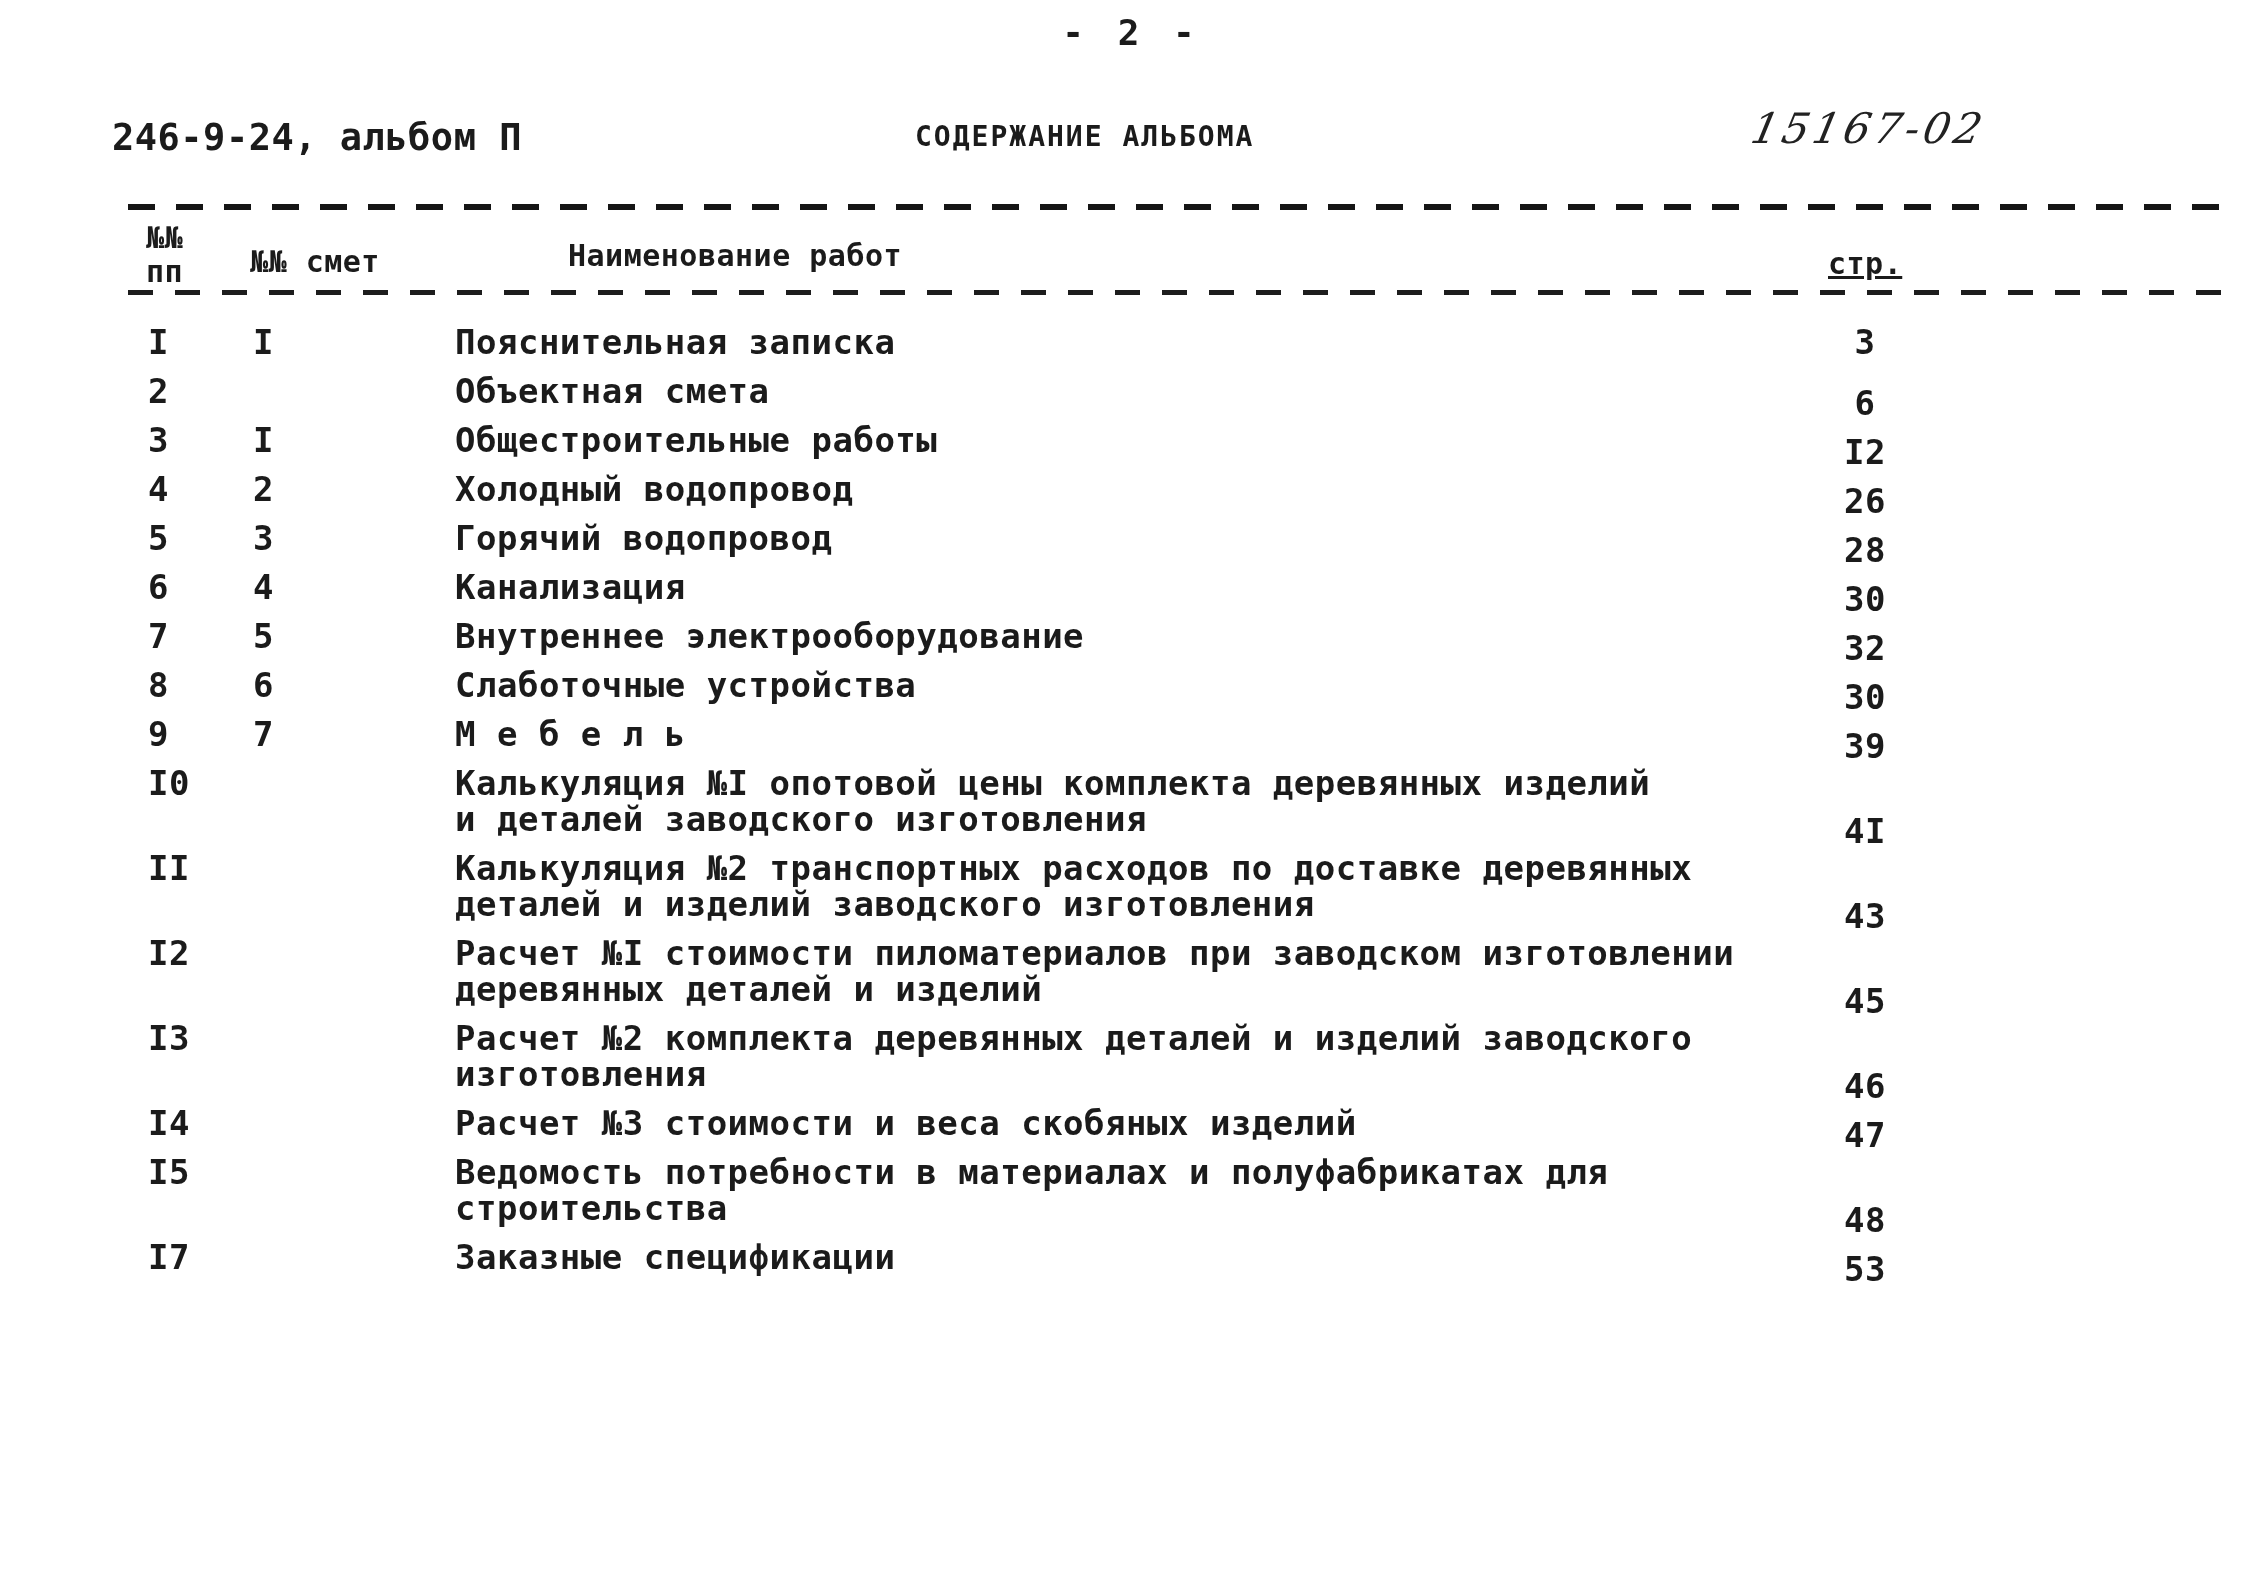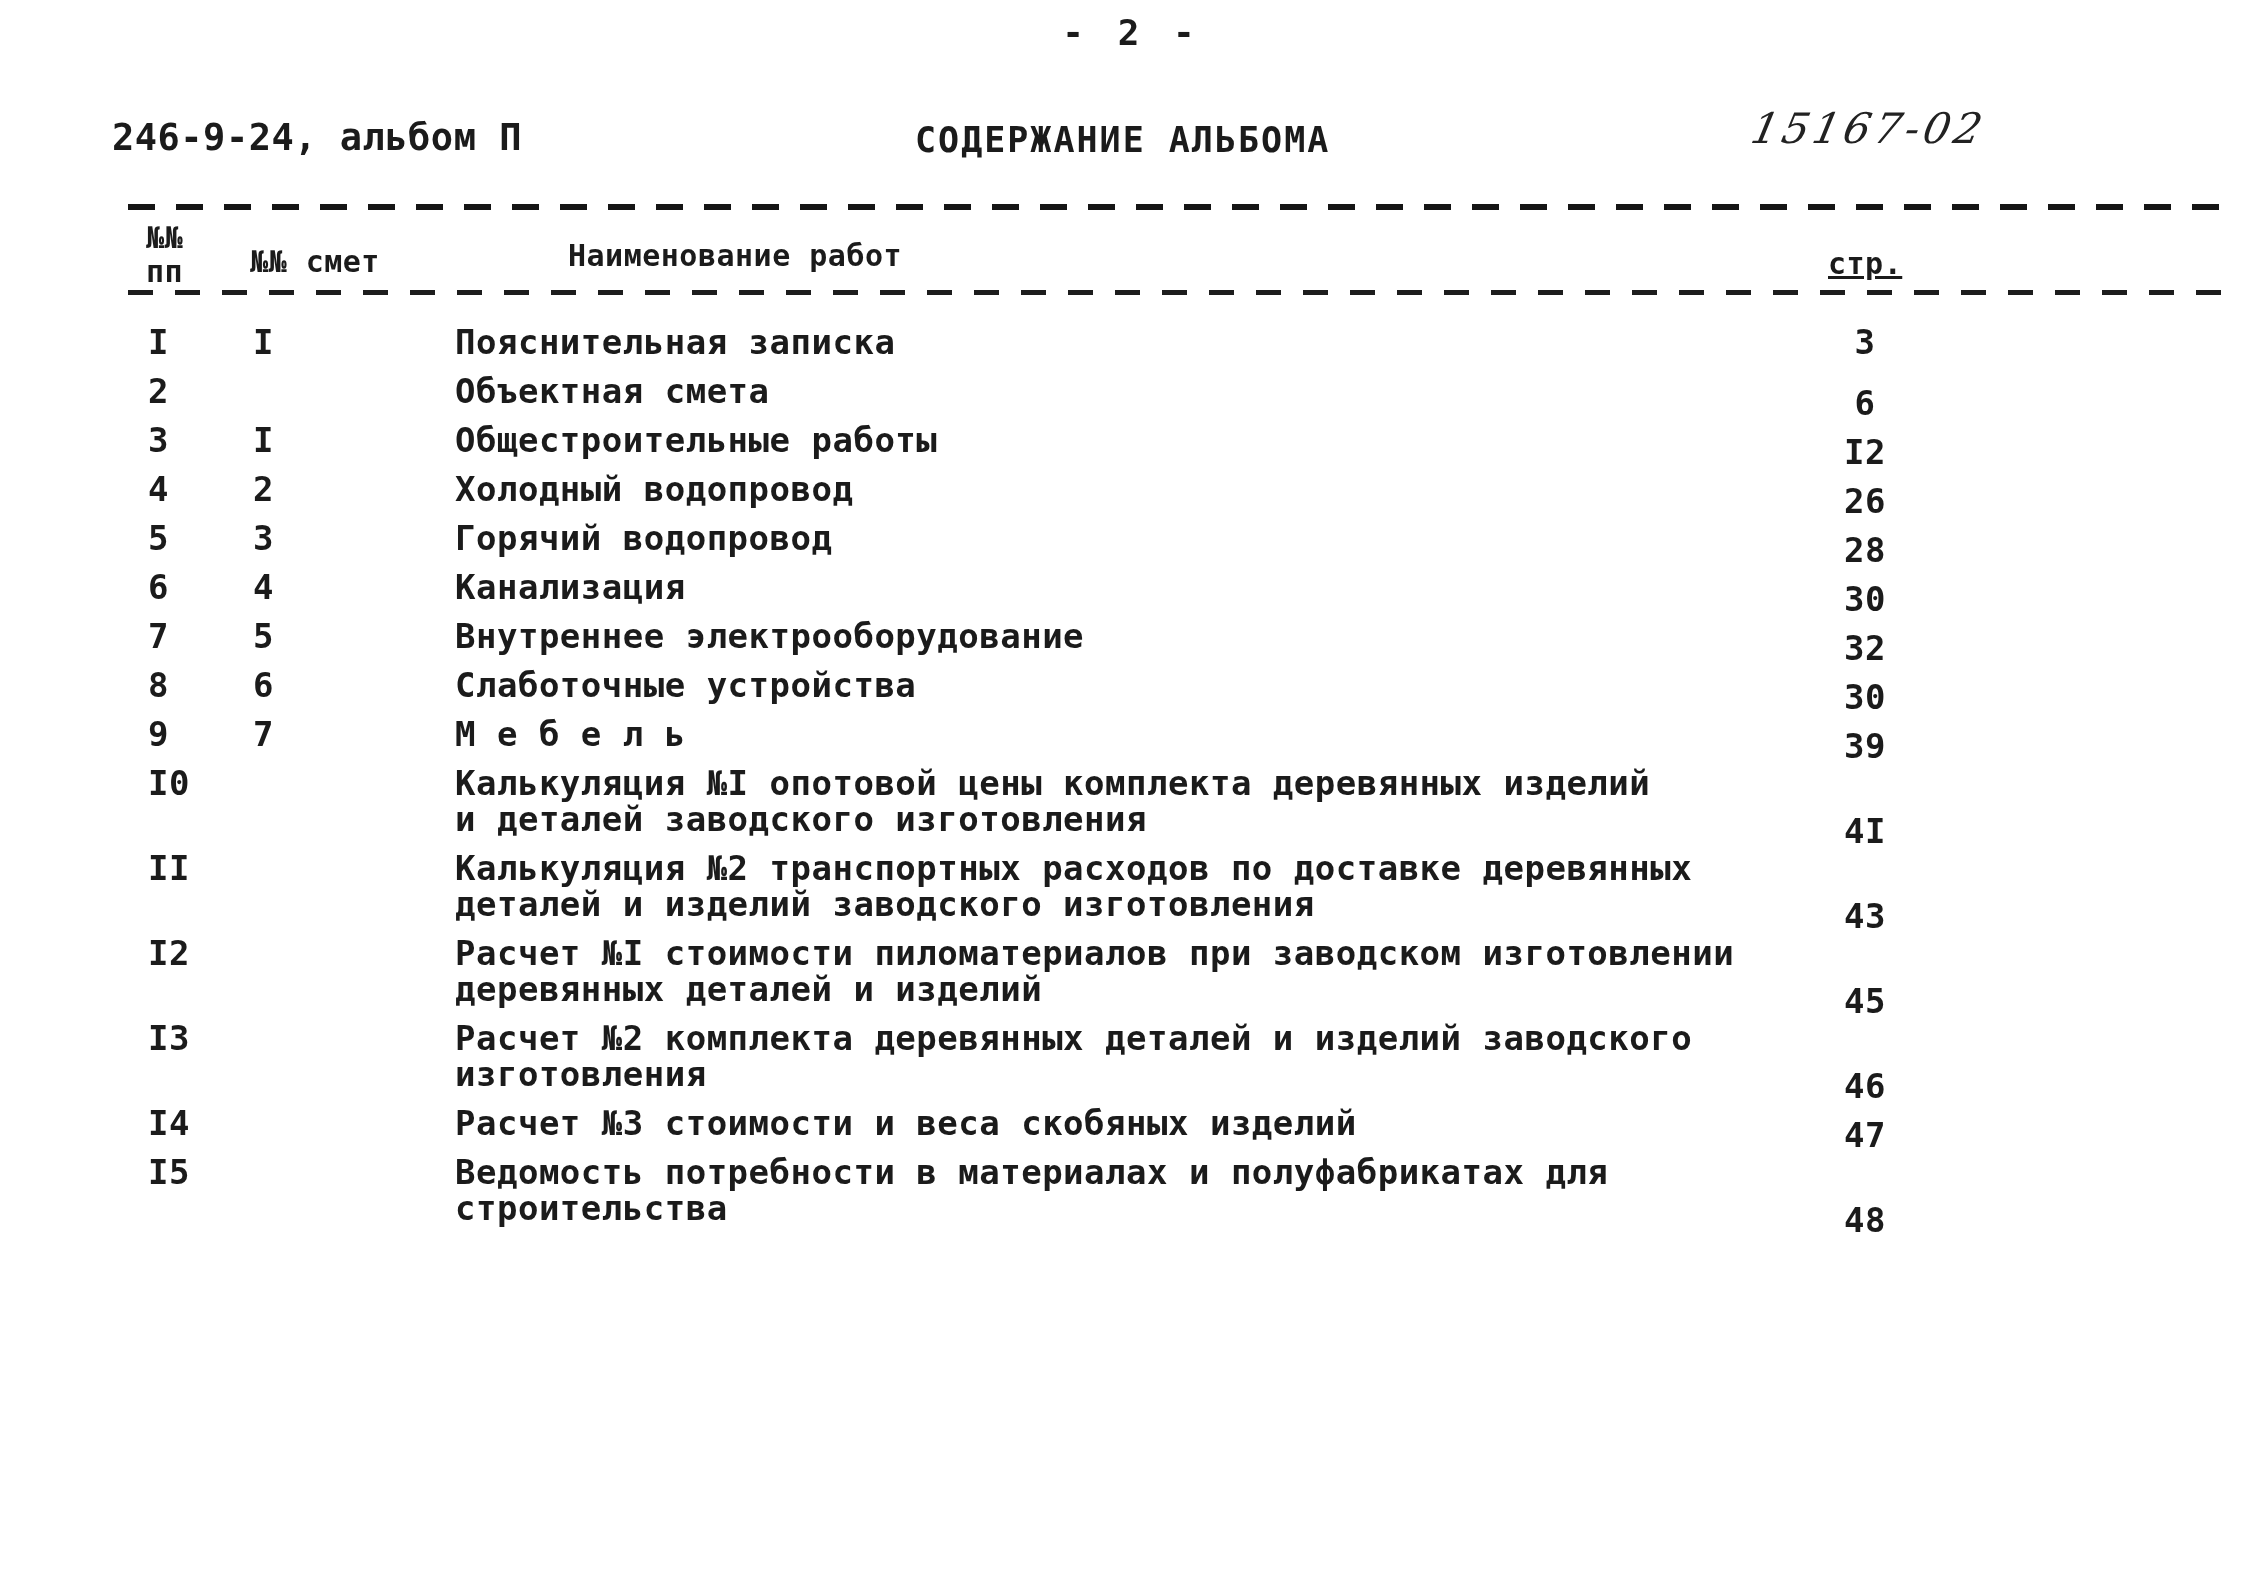--- a/index.html
+++ b/index.html
@@ -12,21 +12,21 @@
     color:#1b1b1b;
     -webkit-font-smoothing:antialiased;
   }
   .typed{font-weight:bold;letter-spacing:0.5px;}
 
   .top-page-num{
     position:absolute;top:12px;left:0;width:100%;
     text-align:center;font-size:36px;letter-spacing:6px;
   }
   .album-code{position:absolute;left:112px;top:116px;font-size:37px;}
-  .doc-title{position:absolute;left:915px;top:120px;font-size:35px;letter-spacing:2px;}
+  .doc-title{position:absolute;left:915px;top:120px;font-size:28px;letter-spacing:2px;}
   .handwritten{
     position:absolute;left:1752px;top:104px;
     font-family:"DejaVu Serif","Liberation Serif",serif;
     font-style:italic;font-weight:normal;
     font-size:42px;color:#222;
     transform:skewX(-12deg);
     letter-spacing:4px;
   }
 
   .dash-line{
@@ -172,15 +172,21 @@
         <div class="cell c-name">Расчет №3 стоимости и веса скобяных изделий</div>
         <div class="cell c-page">47</div>
       </div>
       <div class="row">
         <div class="cell c-num">I5</div>
         <div class="cell c-smeta"></div>
         <div class="cell c-name">Ведомость потребности в материалах и полуфабрикатах для
 строительства</div>
         <div class="cell c-page">48</div>
       </div>
+      <div class="row">
+        <div class="cell c-num">I7</div>
+        <div class="cell c-smeta"></div>
+        <div class="cell c-name">Заказные спецификации</div>
+        <div class="cell c-page">53</div>
+      </div>
     </div>
 
 </div>
 
 </body></html>

